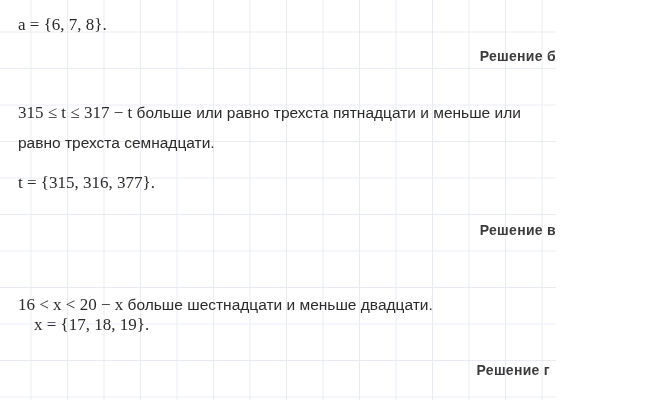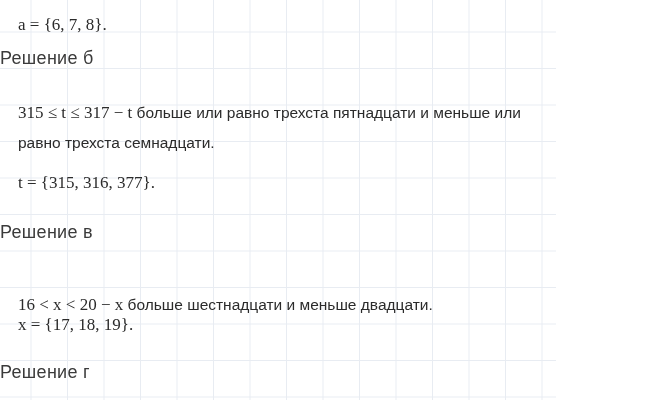--- a/index.html
+++ b/index.html
@@ -24,48 +24,48 @@
     background-size: 36.5px 36.5px;
     background-position: -6px -5px;
     box-sizing: border-box;
   }
   .content {
     position: relative;
     z-index: 2;
     padding: 0 18px;
   }
   .heading {
-    text-align: left;
+    text-align: right;
     font-family: "Liberation Sans", sans-serif;
-    font-size: 18px;
+    font-size: 14px;
     color: #3b3b3b;
-    font-weight: normal;
+    font-weight: bold;
     letter-spacing: 0.3px;
   }
   .para {
     font-size: 17px;
     color: #2b2b2b;
     line-height: 30px;
   }
   .math {
     font-family: "Liberation Serif", serif;
     font-style: normal;
   }
   .sans {
     font-family: "Liberation Sans", sans-serif;
     font-size: 15.5px;
     color: #2b2b2b;
   }
   .line1 { position: absolute; left: 18px; top: 10px; }
   .h-b   { position: absolute; left: 0; right: 0; top: 48px; }
   .p-b1  { position: absolute; left: 18px; right: 18px; top: 98px; }
   .p-b2  { position: absolute; left: 18px; top: 168px; }
-  .h-v   { position: absolute; left: 0; right: 8px; top: 222px; }
+  .h-v   { position: absolute; left: 0; right: 0; top: 222px; }
   .p-v1  { position: absolute; left: 18px; right: 18px; top: 290px; }
-  .p-v2  { position: absolute; left: 18px; top: 310px; }
+  .p-v2  { position: absolute; left: 34px; top: 310px; }
   .h-g   { position: absolute; left: 0; right: 6px; top: 362px; }
   .nowrap { white-space: nowrap; }
 </style>
 </head>
 <body>
 
 <div id="page">
 
   <div class="content">
 

